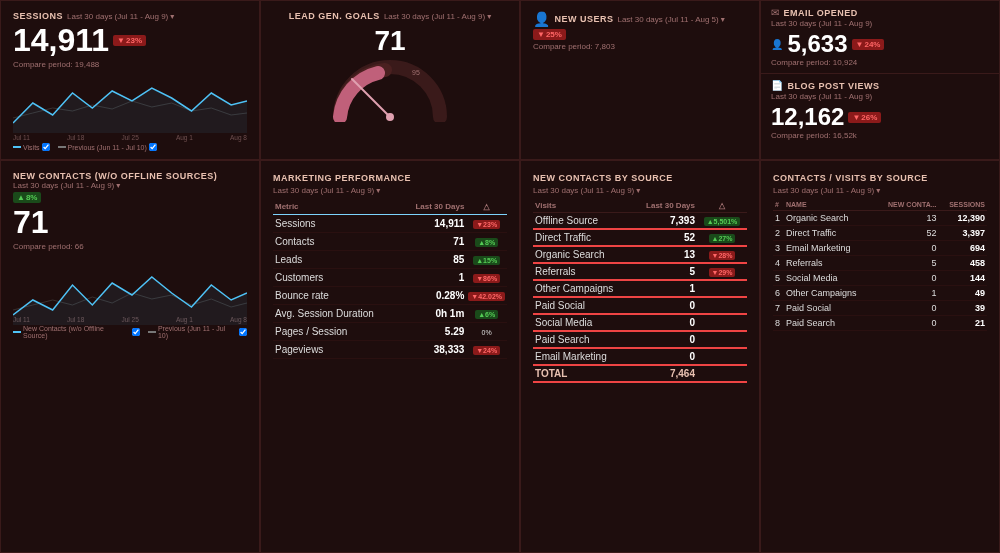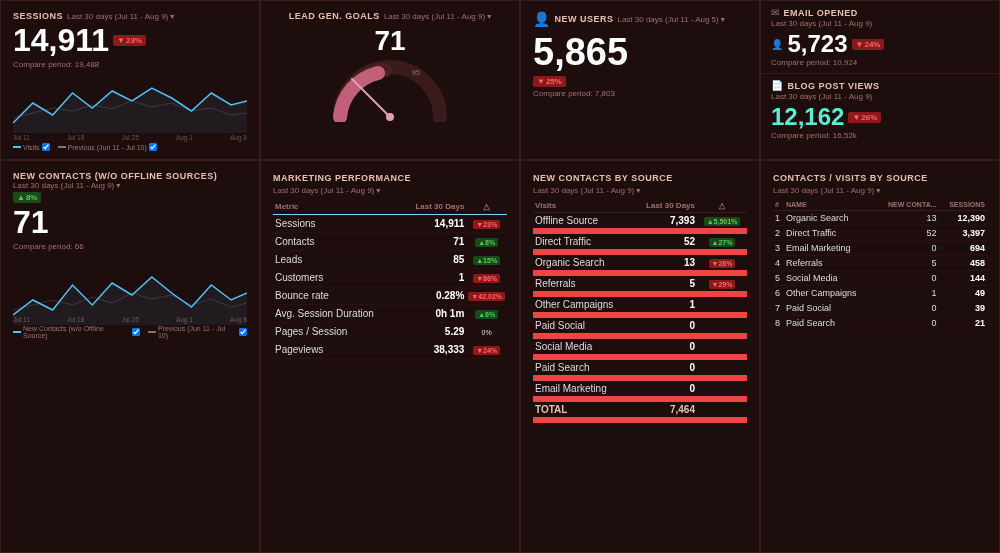--- a/index.html
+++ b/index.html
@@ -189,21 +189,21 @@
       padding: 2px 2px;
       border-bottom: 1px solid #3a1a1a;
       text-align: left;
     }
     .src-table th:nth-child(2) { text-align: right; }
     .src-table th:nth-child(3) { text-align: center; width: 50px; }
     .src-table td {
       font-size: 10px;
       color: #ddd;
       padding: 2px 2px;
-      border-bottom: 6px solid #ef4444;
+      border-bottom: 2px solid #ef4444;
     }
     .src-table td:nth-child(2) { text-align: right; font-weight: bold; color: #fff; }
     .src-table td:nth-child(3) { text-align: center; }
     .src-table tr:last-child td { font-weight: bold; color: #e8c0b0; border-top: 1px solid #5a2a2a; }
 
     
     .cv-table {
       width: 100%;
       border-collapse: collapse;
       margin-top: 4px;
@@ -336,59 +336,56 @@
 
   <div class="panel newusers-panel">
     <div class="row-flex">
       <span style="font-size:14px;color:#a07070;">👤</span>
       <span class="panel-title">NEW USERS</span>
       <div class="dropdown-inline">
         <span>Last 30 days (Jul 11 - Aug 5)</span>
         <span class="chevron">▾</span>
       </div>
     </div>
-    <div class="row-flex mt4">
-      <span style="font-size:38px;font-weight:bold;color:#fff;">5,865</span>
-    </div>
     <div class="row-flex mt2">
       <span class="badge-down">
         <span>▼</span>
         <span>25%</span>
       </span>
     </div>
     <div class="compare-text mt2">Compare period: 7,803</div>
   </div>
 
   <div class="panel" style="padding:0;">
 
     <div class="email-section">
       <div class="row-flex">
         <span style="font-size:10px;color:#a07070;">✉</span>
         <span class="panel-title">EMAIL OPENED</span>
       </div>
       <div class="panel-subtitle">Last 30 days (Jul 11 - Aug 9)</div>
       <div class="row-flex mt2">
         <span style="font-size:10px;color:#a07070;">👤</span>
-        <span style="font-size:24px;font-weight:bold;color:#fff;">5,723</span>
+        <span style="font-size:24px;font-weight:bold;color:#fff;">5,633</span>
         <span class="badge-down">
           <span>▼</span>
           <span>24%</span>
         </span>
       </div>
       <div class="compare-text">Compare period: 10,924</div>
     </div>
 
     <div class="blog-section">
       <div class="row-flex">
         <span style="font-size:10px;color:#a07070;">📄</span>
         <span class="panel-title">BLOG POST VIEWS</span>
       </div>
       <div class="panel-subtitle">Last 30 days (Jul 11 - Aug 9)</div>
       <div class="row-flex mt2">
-        <span style="font-size:24px;font-weight:bold;color:#5eead4;">12,162</span>
+        <span style="font-size:24px;font-weight:bold;color:#ffffff;">12,162</span>
         <span class="badge-down">
           <span>▼</span>
           <span>26%</span>
         </span>
       </div>
       <div class="compare-text">Compare period: 16,52k</div>
     </div>
   </div>
 
   <div class="panel contacts-offline-panel">

